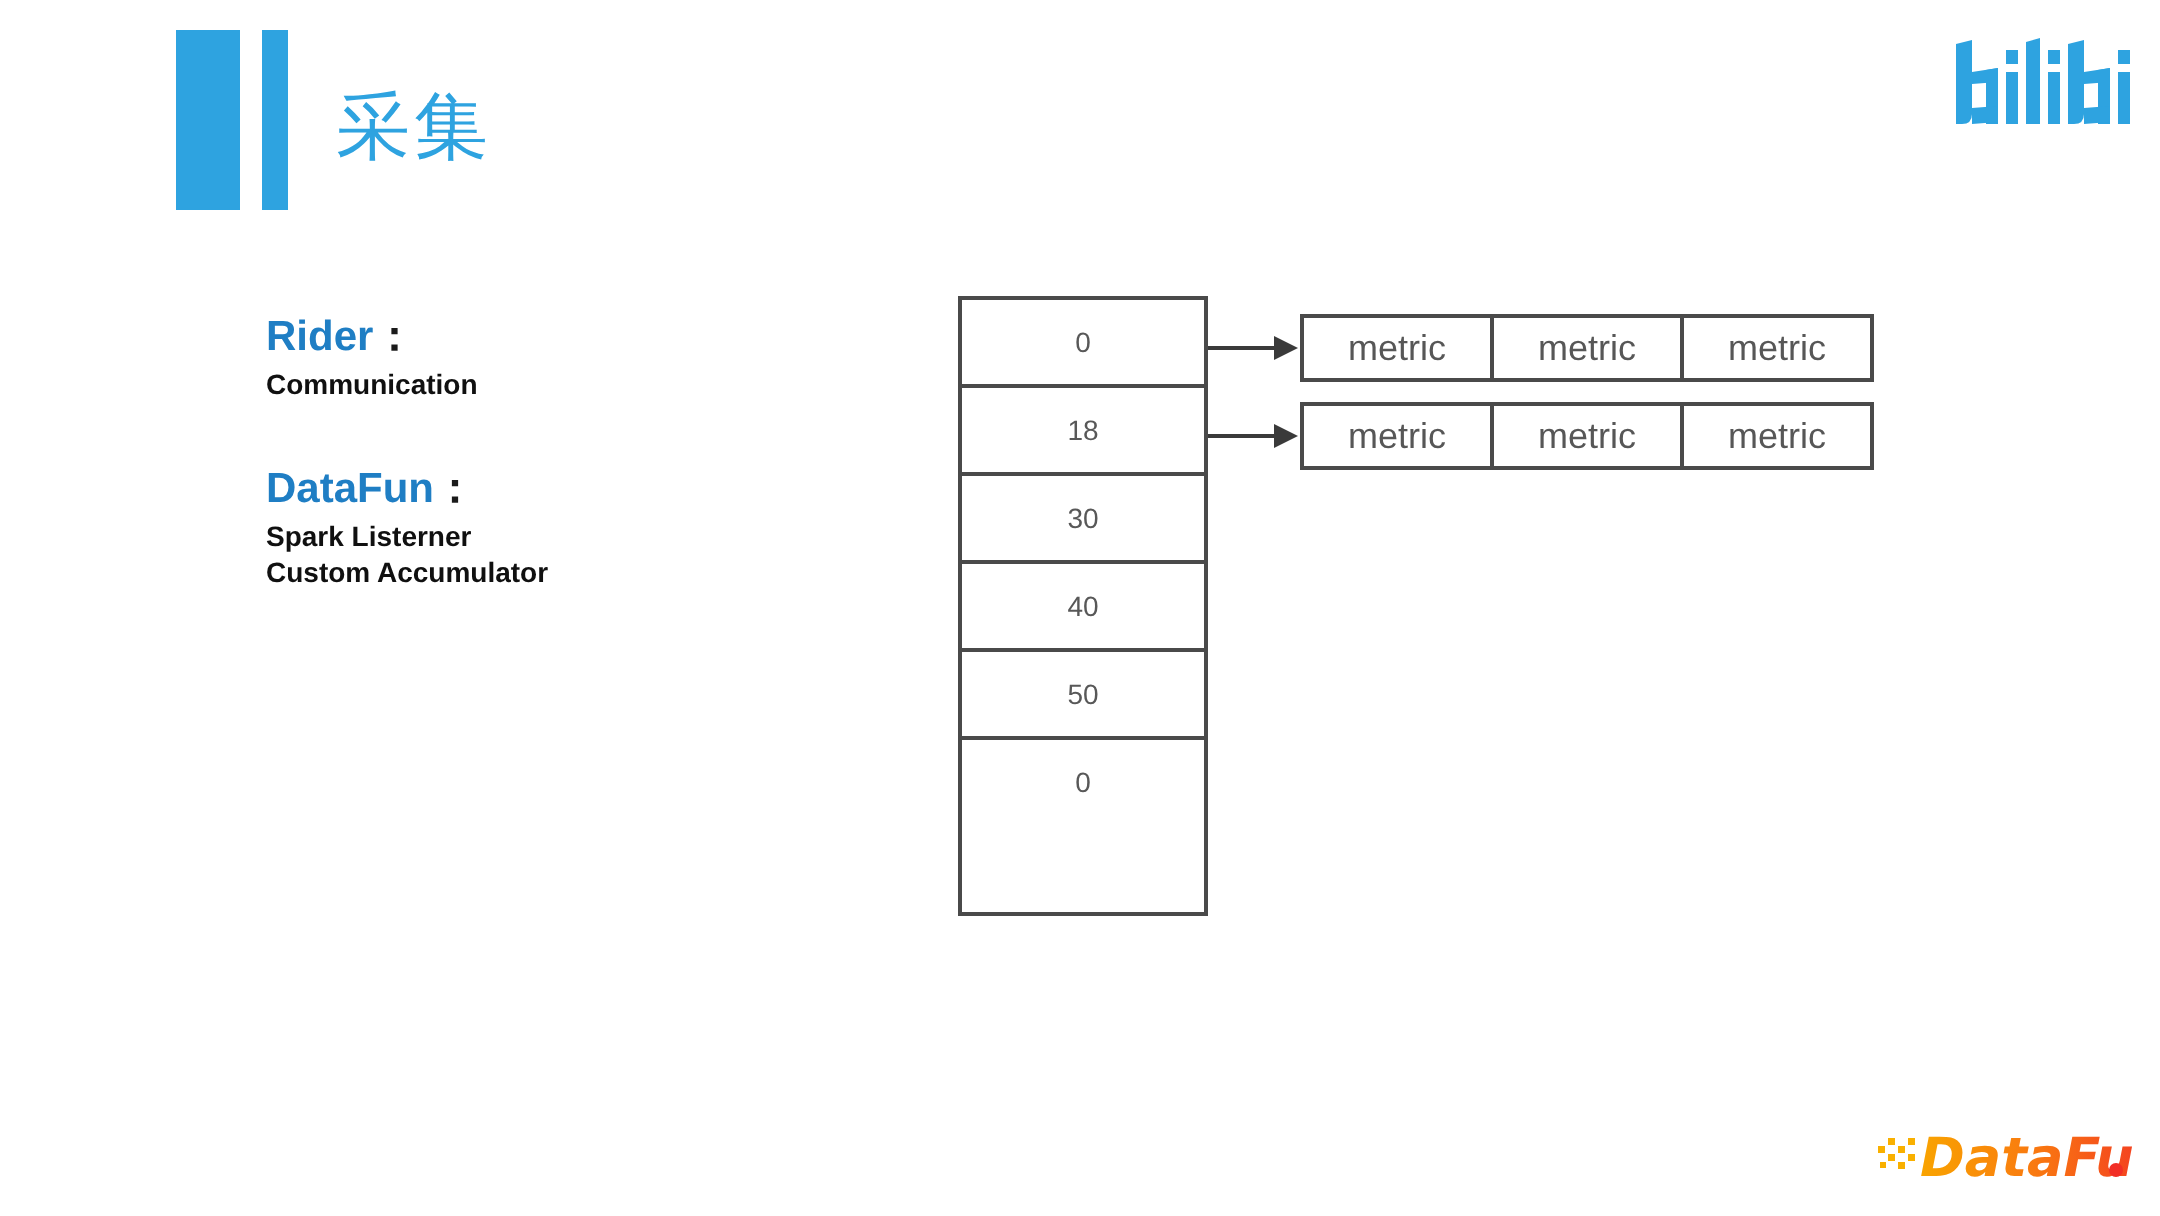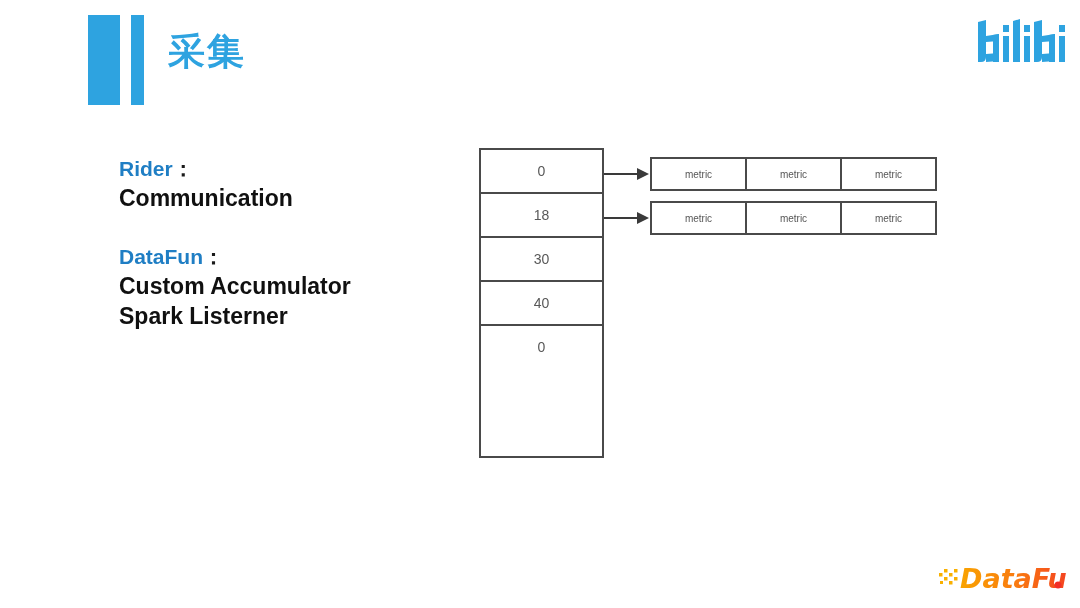--- a/index.html
+++ b/index.html
@@ -29,52 +29,52 @@
     position: absolute;
     left: 131px;
     top: 15px;
     width: 13px;
     height: 90px;
     background: #2ea3e0;
   }
   #page-title {
     position: absolute;
     left: 168px;
-    top: 33px;
+    top: 45px;
     font-size: 37px;
-    font-weight: bold;
+    font-weight: normal;
     color: #2ea3e0;
     letter-spacing: 2px;
     line-height: 1;
     white-space: nowrap;
     font-family: "DejaVu Sans", "Liberation Sans", sans-serif;
   }
 
   
   #left-text {
     position: absolute;
-    left: 119px;
+    left: 133px;
     top: 155px;
     width: 320px;
   }
   .text-group { margin-bottom: 30px; }
   .text-group:last-child { margin-bottom: 0; }
   .group-heading {
     font-size: 21px;
     font-weight: bold;
     color: #1f7ec4;
     line-height: 1.32;
     white-space: nowrap;
   }
   .group-heading .colon {
     color: #1a1a1a;
     font-weight: bold;
   }
   .group-line {
-    font-size: 23px;
+    font-size: 14px;
     font-weight: bold;
     color: #101010;
     line-height: 1.32;
     white-space: nowrap;
   }
 
   
   #queue-column {
     position: absolute;
     left: 479px;
@@ -142,21 +142,21 @@
   }
   #metric-row-1 { top: 157px; }
   #metric-row-2 { top: 201px; }
   .metric-cell {
     flex: 1 1 0;
     box-sizing: border-box;
     border-right: 2px solid #4a4a4a;
     display: flex;
     align-items: center;
     justify-content: center;
-    font-size: 10px;
+    font-size: 18px;
     color: #575757;
   }
   .metric-cell:last-child { border-right: none; }
 
   
   #bilibili-logo {
     position: absolute;
     right: 12px;
     top: 18px;
     width: 92px;
@@ -185,31 +185,32 @@
     <div class="group-heading">
       <span>Rider</span><span class="colon">：</span>
     </div>
     <div class="group-line">Communication</div>
   </div>
 
   <div class="text-group">
     <div class="group-heading">
       <span>DataFun</span><span class="colon">：</span>
     </div>
+    <div class="group-line">Spark Listerner</div>
     <div class="group-line">Custom Accumulator</div>
-    <div class="group-line">Spark Listerner</div>
   </div>
 
 </div>
 
 <div id="queue-column">
   <div class="queue-cell">0</div>
   <div class="queue-cell">18</div>
   <div class="queue-cell">30</div>
   <div class="queue-cell">40</div>
+  <div class="queue-cell">50</div>
   <div class="queue-cell">0</div>
 </div>
 
 <div class="arrow" id="arrow-row-1">
   <div class="shaft"></div>
   <div class="head"></div>
 </div>
 <div class="arrow" id="arrow-row-2">
   <div class="shaft"></div>
   <div class="head"></div>

